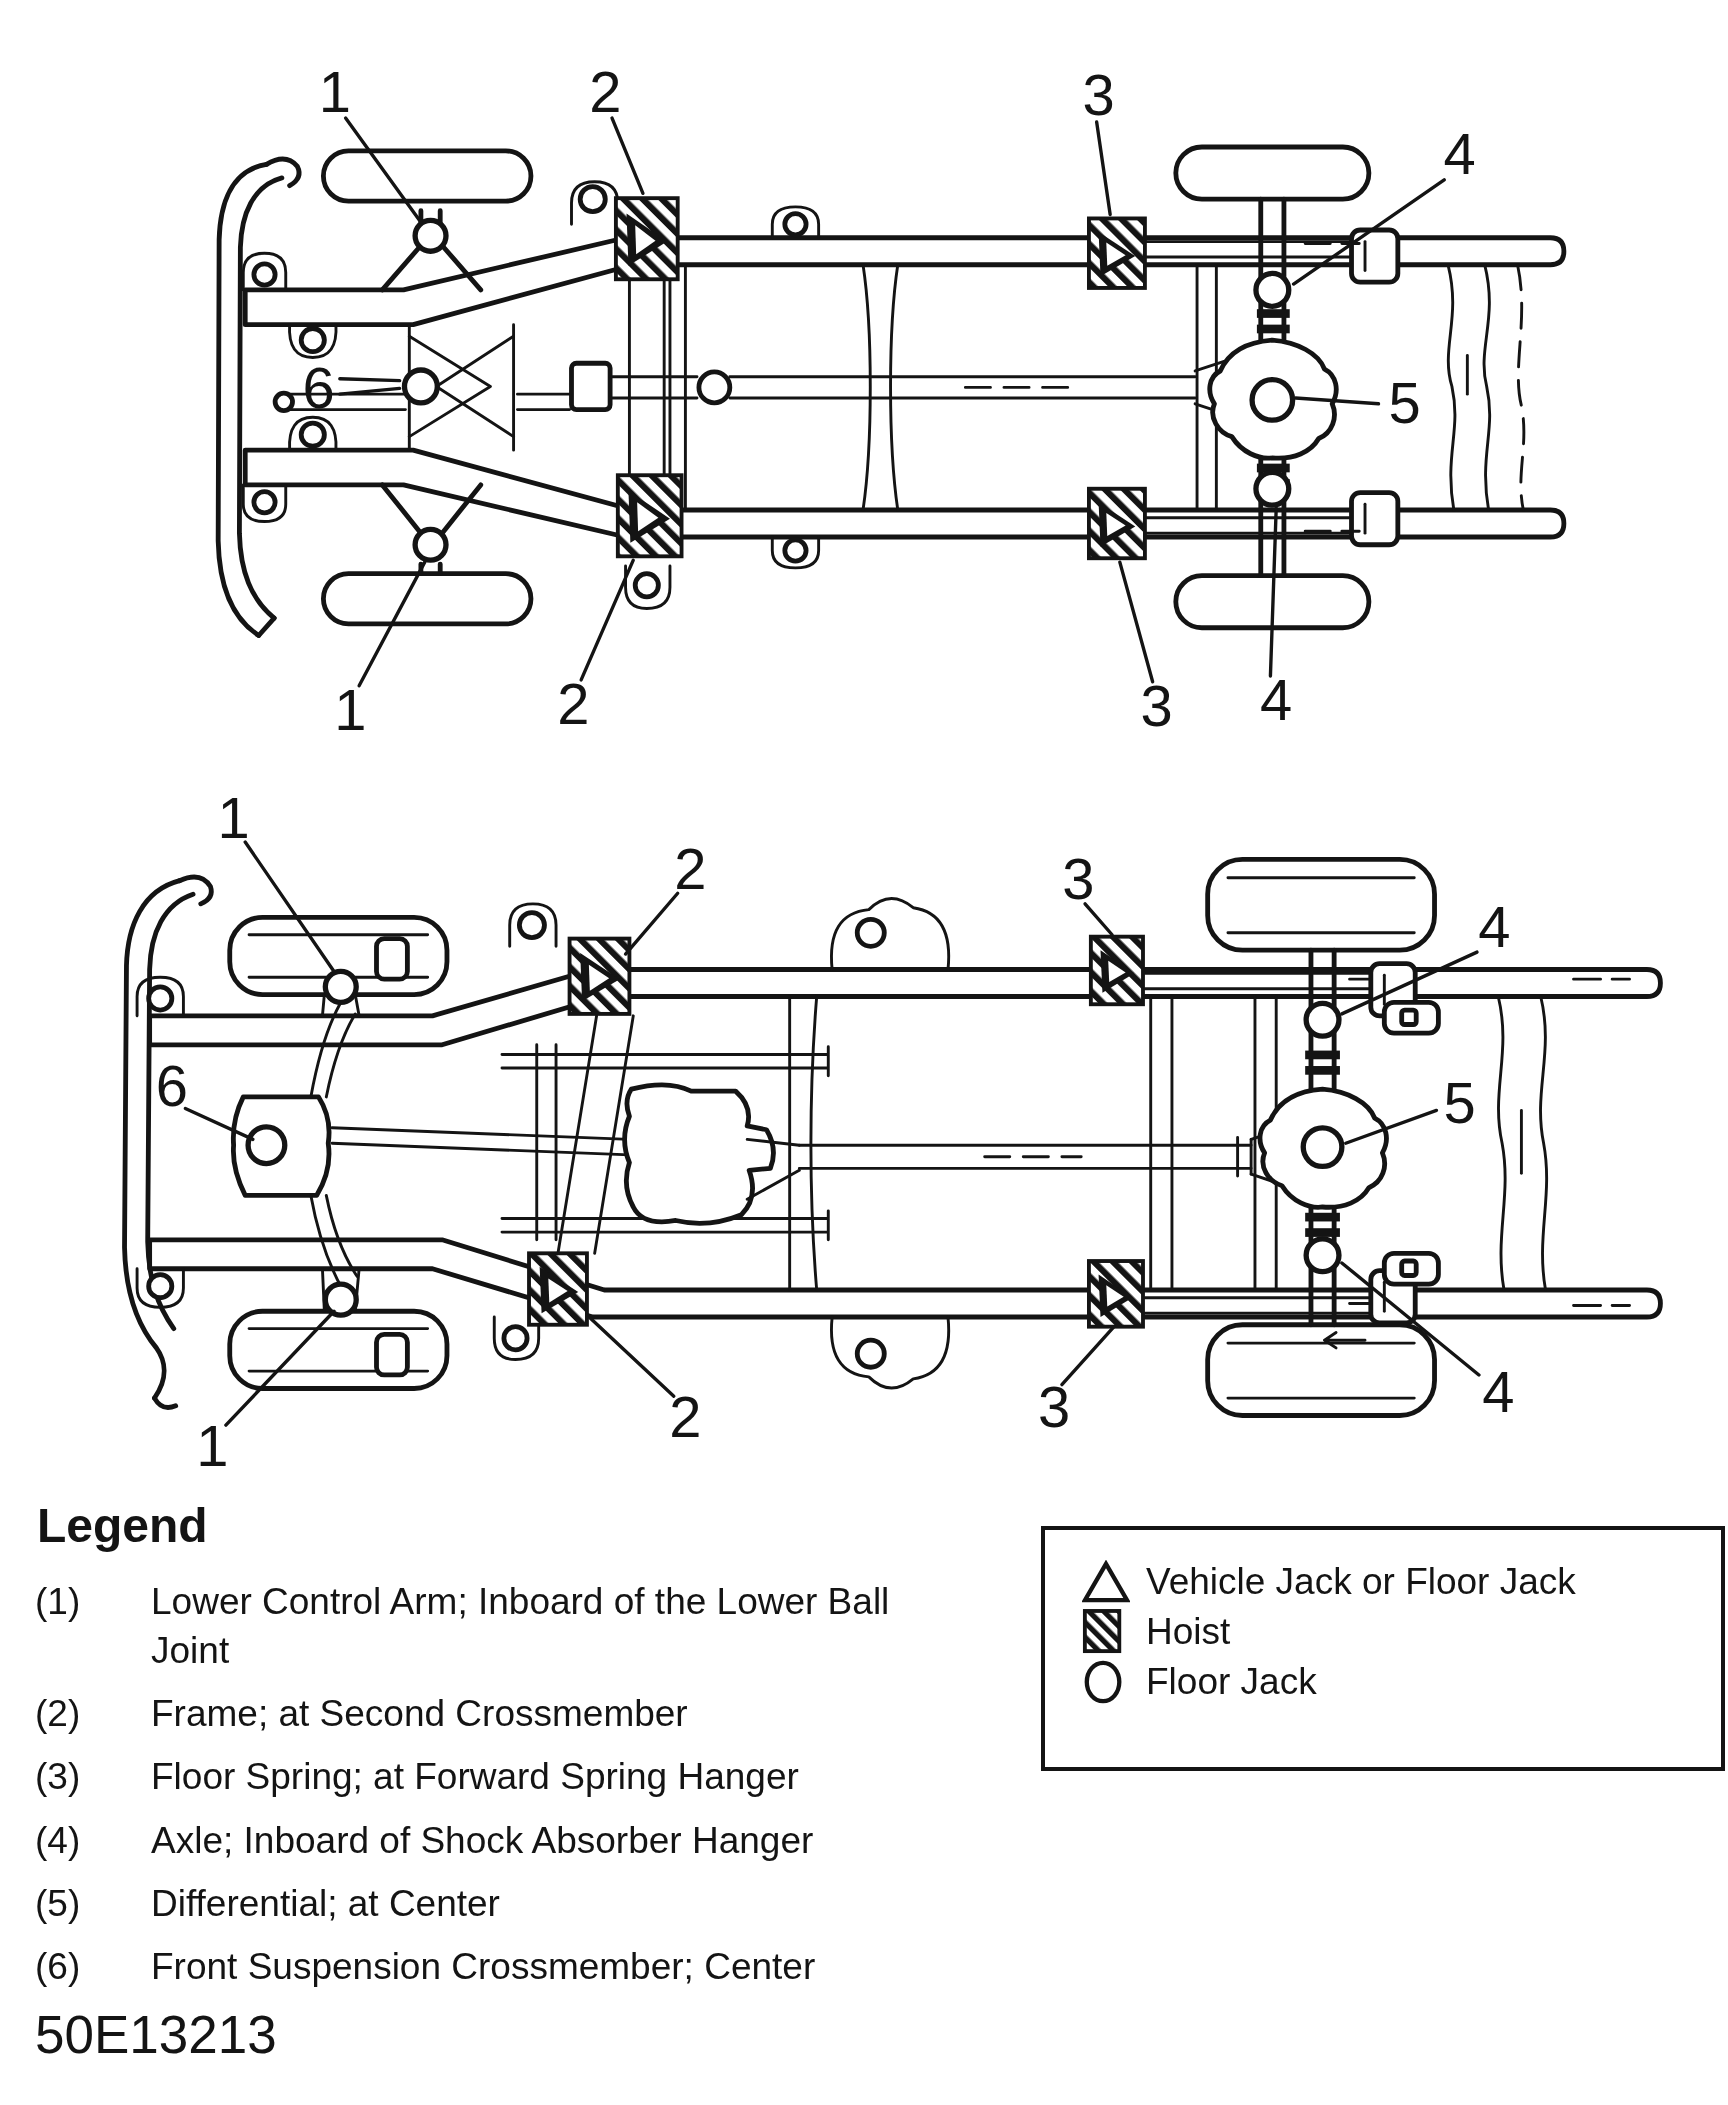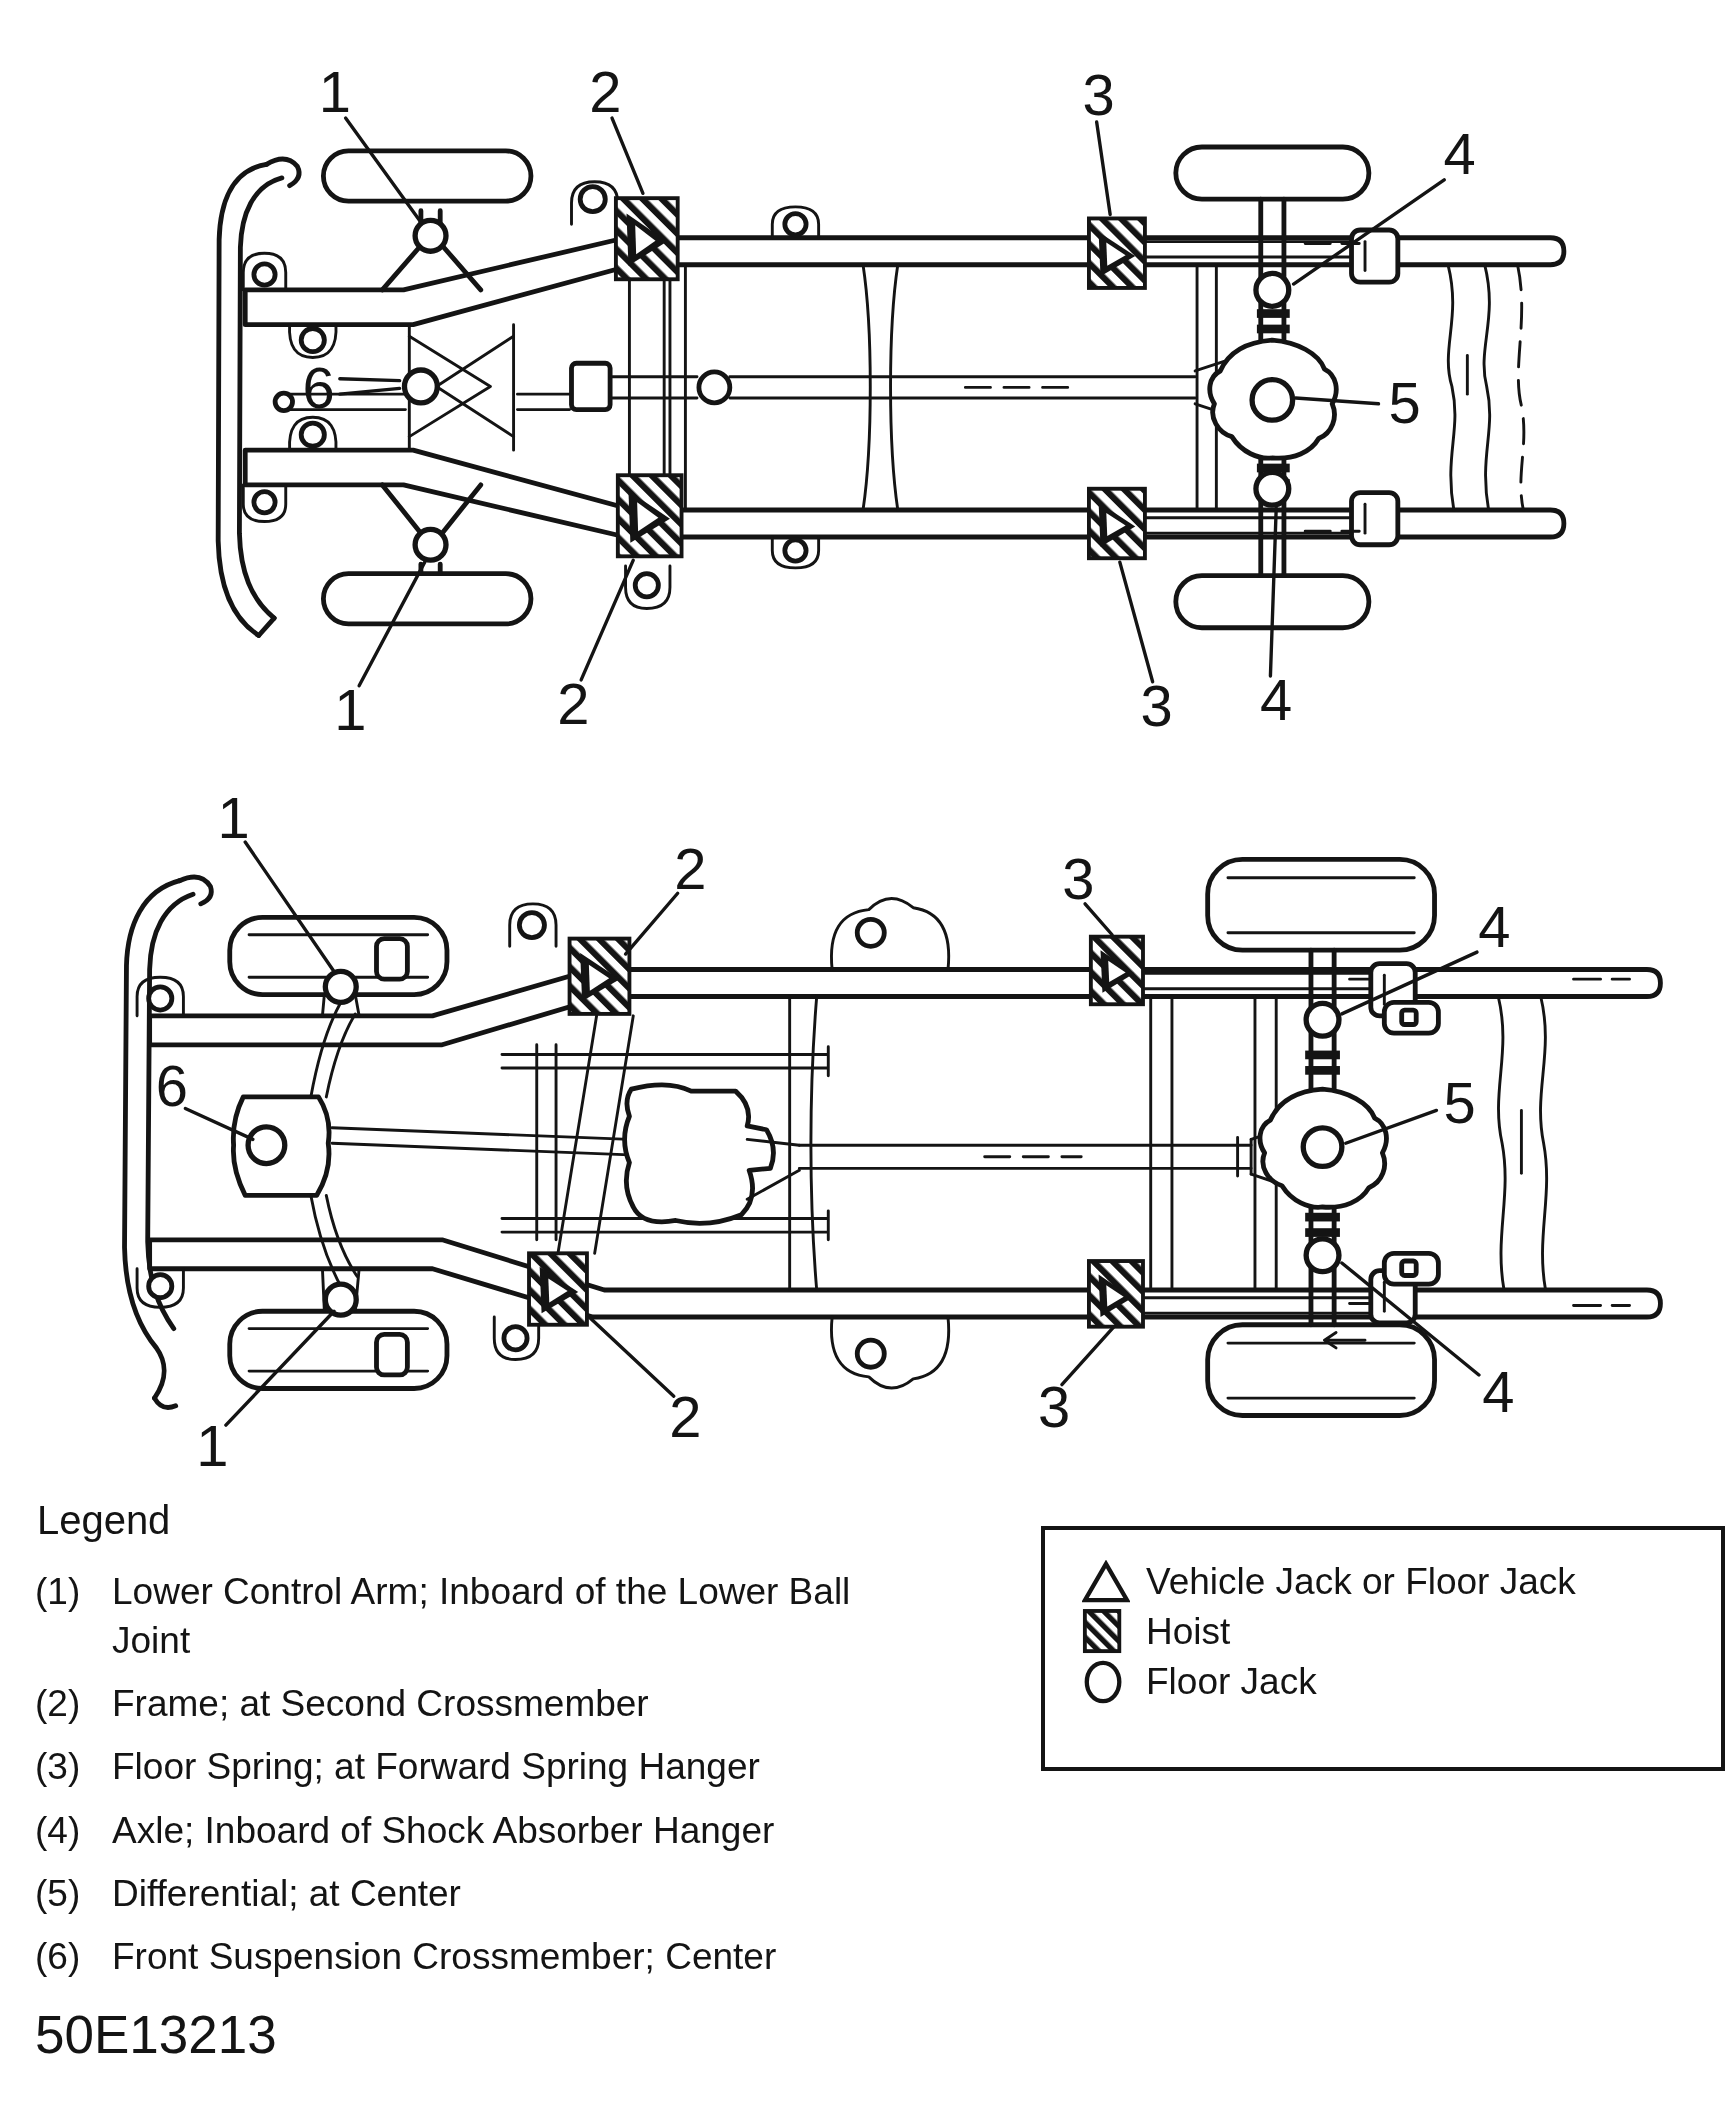--- a/index.html
+++ b/index.html
@@ -8,24 +8,24 @@
   .ln{fill:none;stroke:#141414;stroke-width:5;stroke-linecap:round;stroke-linejoin:round;}
   .thin{stroke-width:3;}
   .leader{fill:none;stroke:#141414;stroke-width:3.5;stroke-linecap:round;}
   .white{fill:#ffffff;stroke:#141414;stroke-width:5;stroke-linejoin:round;}
   .mk{fill:#ffffff;stroke:#141414;stroke-width:5.5;}
   .blk{fill:#141414;stroke:none;}
   .hbox{fill:url(#hatch);stroke:#141414;stroke-width:4;}
   .dash{stroke-dasharray:26 14;}
   .callout{font-size:60px;fill:#141414;text-anchor:middle;}
   .legend{position:absolute;left:35px;top:1498px;width:874px;}
-  .legend-title{font-size:40px;font-weight:normal;margin:0 0 25px 1.9px;}
+  .legend-title{font-size:48px;font-weight:bold;margin:0 0 25px 1.9px;}
   .legend-item{display:flex;margin-bottom:14.5px;font-size:37px;line-height:1.32;}
   .legend-num{flex:0 0 77px;}
-  .legend-text{flex:1 1 auto;max-width:784px;}
+  .legend-text{flex:1 1 auto;max-width:784px;margin-left:39px;}
   .keybox{position:absolute;left:1041px;top:1526px;width:639px;height:210px;border:4.8px solid #141414;padding:27px 0 0 37px;box-sizing:content-box;}
   .keyrow{display:flex;align-items:center;height:50px;font-size:37px;}
   .keysym{flex:0 0 64px;display:flex;align-items:center;justify-content:flex-start;}
   .keylabel{flex:1 1 auto;}
   .figcode{position:absolute;left:35px;top:2004px;font-size:53px;}
 </style>
 </head>
 <body>
 
 <svg id="art" width="1728" height="2106" viewBox="0 0 1790 2181">

